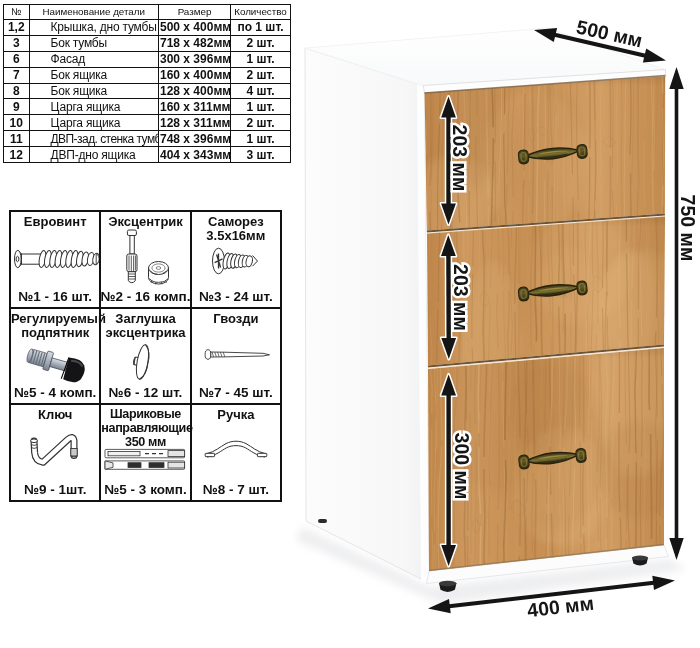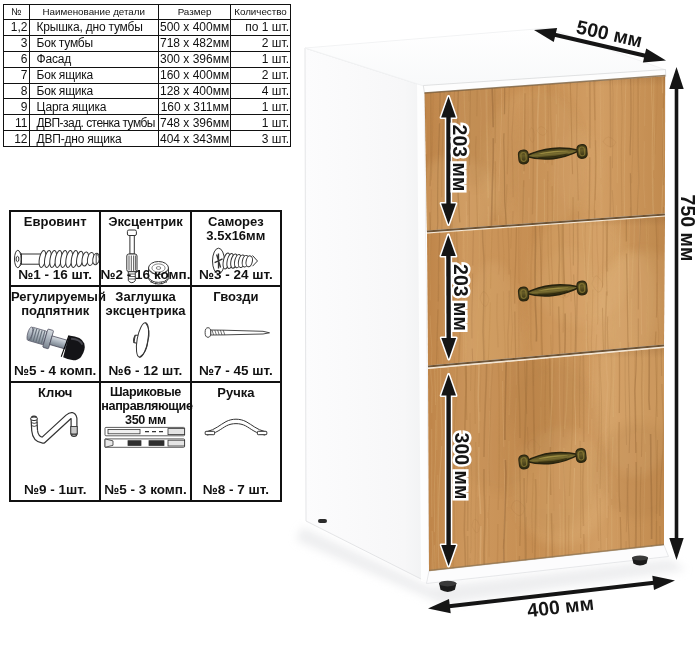--- a/index.html
+++ b/index.html
@@ -4,22 +4,22 @@
 <style>
 html,body{margin:0;padding:0;background:#fff;}
 #page{position:relative;width:700px;height:648px;background:#fff;overflow:hidden;
   font-family:"Liberation Sans", sans-serif;}
 table{border-collapse:collapse;}
 
 #parts{position:absolute;left:3px;top:4px;width:288px;table-layout:fixed;}
 #parts td,#parts th{border:1.5px solid #111;font-size:12px;color:#111;
   padding:0 1px;height:14.9px;white-space:nowrap;overflow:hidden;line-height:14px;}
 #parts th{font-weight:normal;font-size:9.8px;height:12.6px;}
-#parts .c{text-align:right;}
-#parts .n{text-align:left;padding-left:7px;padding-right:0;letter-spacing:-0.2px;}
+#parts .c{text-align:center;font-weight:bold;}
+#parts .n{text-align:left;padding-left:21px;padding-right:0;letter-spacing:-0.2px;}
 
 #hw{position:absolute;left:9px;top:210px;width:273px;height:292px;table-layout:fixed;}
 #hw td{border:2px solid #111;vertical-align:top;padding:0;}
 .cell{position:relative;width:100%;height:100%;text-align:center;color:#111;}
 .t{font-weight:bold;font-size:13px;line-height:13.8px;padding-top:3px;white-space:nowrap;}
 .q{font-weight:bold;font-size:13.5px;position:absolute;bottom:3px;left:-2px;right:-2px;text-align:center;white-space:nowrap;}
 .ic{position:absolute;left:1px;top:0;}
 .ic svg{display:block;}
 </style>
 </head>
@@ -64,37 +64,43 @@
           <td class="c">128 x 400мм</td>
           <td class="c">4 шт.</td>
         </tr>
 <tr>
           <td class="c">9</td>
           <td class="n">Царга ящика</td>
           <td class="c">160 x 311мм</td>
           <td class="c">1 шт.</td>
         </tr>
 <tr>
+          <td class="c">10</td>
+          <td class="n">Царга ящика</td>
+          <td class="c">128 x 311мм</td>
+          <td class="c">2 шт.</td>
+        </tr>
+<tr>
           <td class="c">11</td>
           <td class="n" style="letter-spacing:-0.55px">ДВП-зад. стенка тумбы</td>
           <td class="c">748 x 396мм</td>
           <td class="c">1 шт.</td>
         </tr>
 <tr>
           <td class="c">12</td>
           <td class="n">ДВП-дно ящика</td>
           <td class="c">404 x 343мм</td>
           <td class="c">3 шт.</td>
         </tr>
 </tbody>
     </table>
 
 <table id="hw">
 <tbody>
-        <tr style="height:75px">
+        <tr style="height:97px">
 <td>
             <div class="cell">
 
 <div class="t">Евровинт</div>
 <div class="ic" style="top:0px">
                 <svg width="87" height="93" viewBox="0 0 87 93">
 <g stroke="#333" fill="#fff" stroke-width="1">
 <rect x="9.5" y="42" width="19" height="10.2"></rect>
 <path d="M9.5,42 L7.2,39.6 M9.5,52.2 L7.2,54.6" fill="none"></path>
 <ellipse cx="5.8" cy="47" rx="3.3" ry="8.7"></ellipse>

